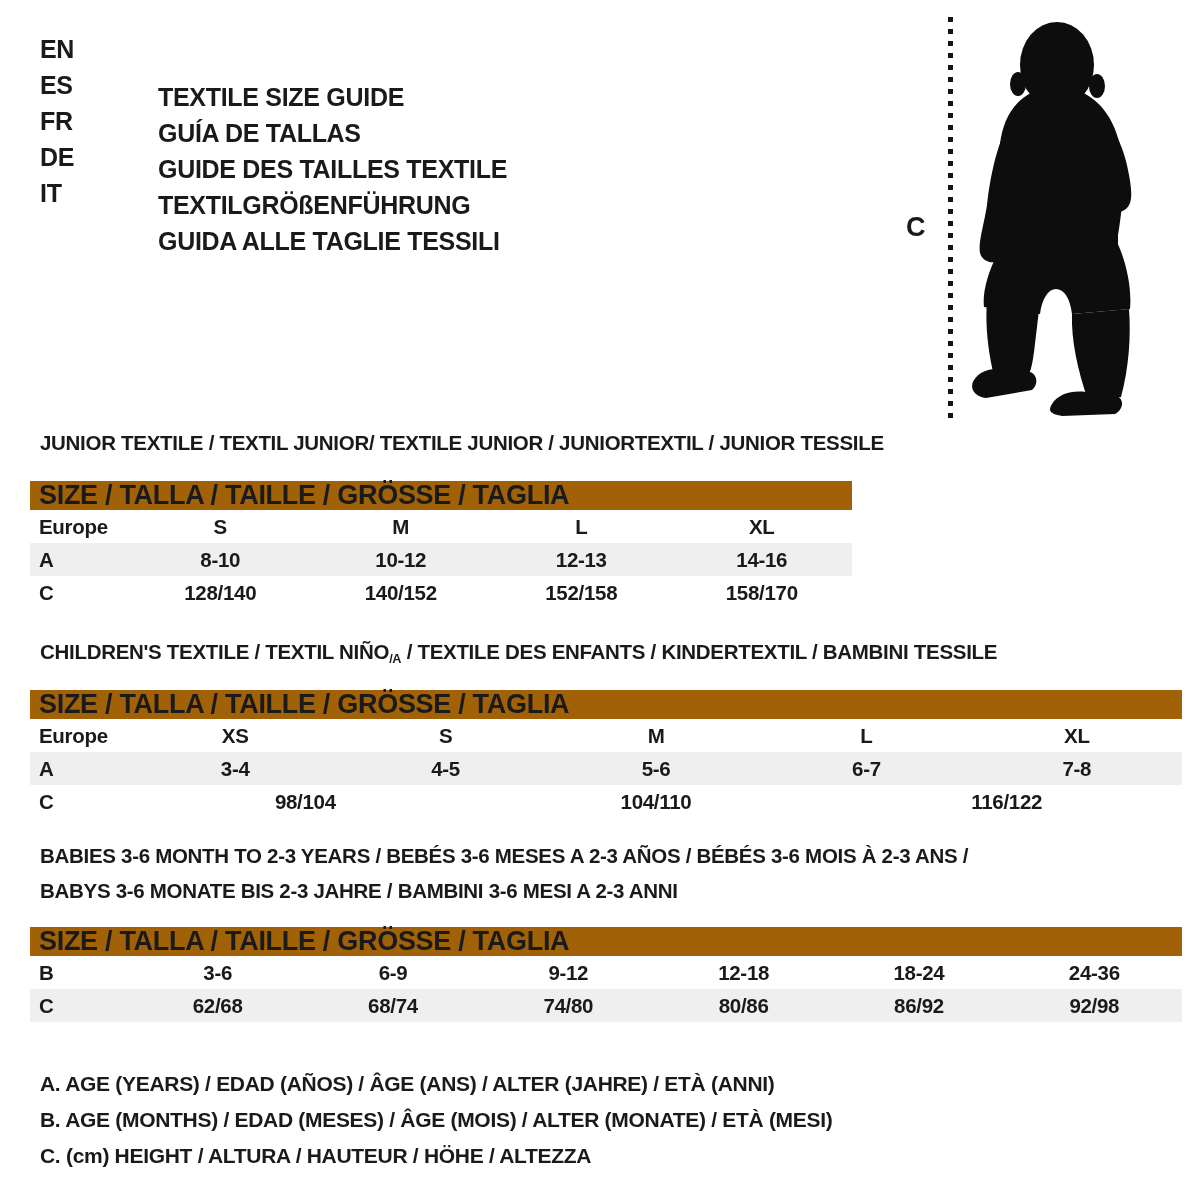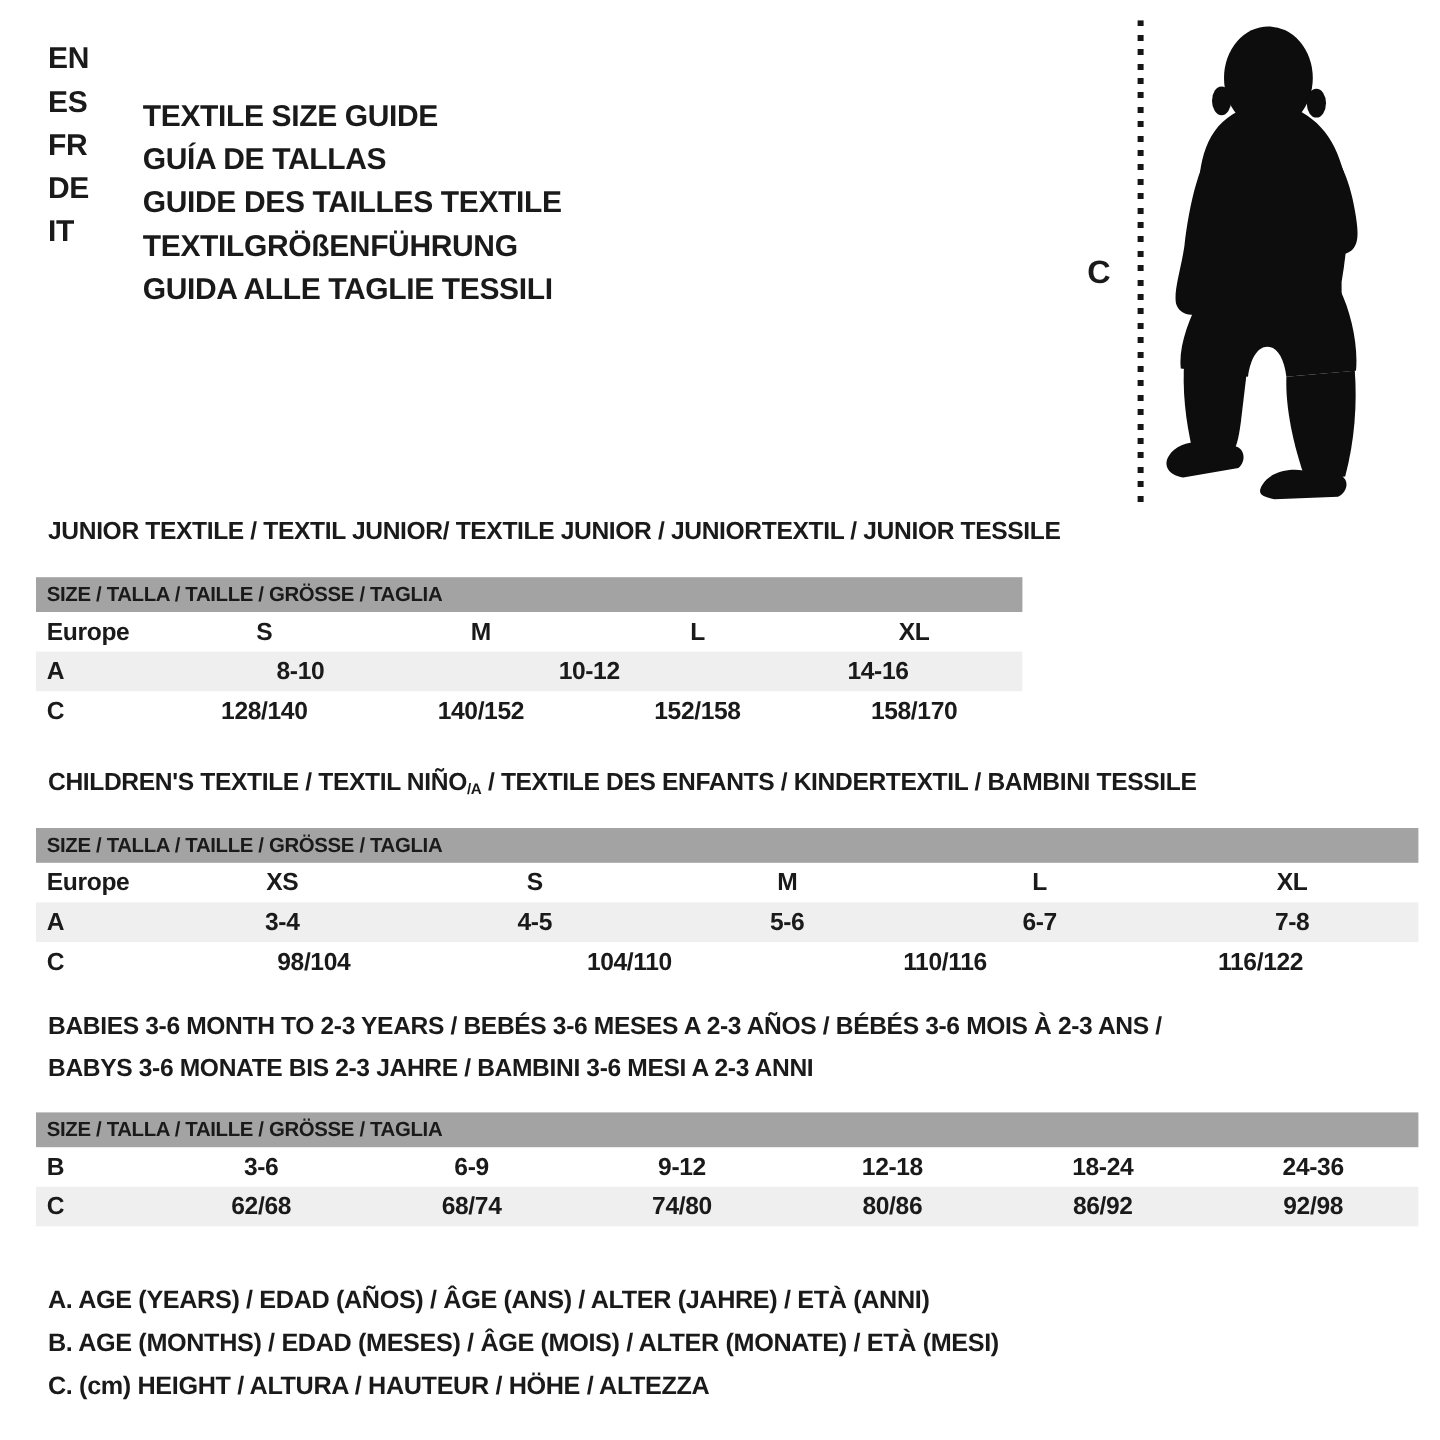--- a/index.html
+++ b/index.html
@@ -9,41 +9,41 @@
     background:#ffffff;
     font-family:"Liberation Sans","DejaVu Sans",sans-serif;
     font-weight:bold;
     color:#1a1a1a;
     letter-spacing:-0.3px;
     overflow:hidden;
   }
 
   
   .lang-block { position:absolute; left:40px; top:31px; }
-  .lang-row { display:flex; height:36px; line-height:36px; font-size:25px; }
+  .lang-row { display:flex; height:36px; line-height:36px; font-size:25px;gap:39px; }
   .lang-code { width:79px; }
   .lang-title { white-space:nowrap;margin-top:48px; }
 
   
   .height-line {
     position:absolute; left:948px; top:17px; width:5px; height:402px;
     background:repeating-linear-gradient(to bottom,#151515 0 5px,transparent 5px 12px);
   }
   .height-label { position:absolute; left:906px; top:212px; font-size:27px; }
   .toddler { position:absolute; left:960px; top:20px; }
 
   
   .sec-title { position:absolute; left:40px; font-size:20.5px; white-space:nowrap; }
   .sub-a { font-size:0.62em; position:relative; top:0.28em; }
 
   
   .sz-table { position:absolute; left:30px; }
   .size-header {
-    height:29px; line-height:29px; background:#a3a3a3;
-    padding-left:9px; font-size:17px;
+    height:29px; line-height:29px; background:#a16207;
+    padding-left:9px; font-size:27px;
   }
   .trow { display:flex; height:33px; line-height:33px; font-size:20.5px; }
   .trow .rlabel { width:100px; padding-left:9px; }
   .trow .cell { flex:1; text-align:center; }
   .shaded { background:#efefef; }
 
   
   .legend { position:absolute; left:40px; top:1066px; }
   .legend-line { height:36px; line-height:36px; font-size:21px; white-space:nowrap; }
 </style>
@@ -112,20 +112,21 @@
     <span class="rlabel">Europe</span>
     <span class="cell">S</span>
     <span class="cell">M</span>
     <span class="cell">L</span>
     <span class="cell">XL</span>
   </div>
   <div class="trow shaded">
     <span class="rlabel">A</span>
     <span class="cell">8-10</span>
     <span class="cell">10-12</span>
+    <span class="cell">12-13</span>
     <span class="cell">14-16</span>
   </div>
   <div class="trow">
     <span class="rlabel">C</span>
     <span class="cell">128/140</span>
     <span class="cell">140/152</span>
     <span class="cell">152/158</span>
     <span class="cell">158/170</span>
   </div>
 </div>
@@ -148,21 +149,20 @@
     <span class="cell">3-4</span>
     <span class="cell">4-5</span>
     <span class="cell">5-6</span>
     <span class="cell">6-7</span>
     <span class="cell">7-8</span>
   </div>
   <div class="trow">
     <span class="rlabel">C</span>
     <span class="cell">98/104</span>
     <span class="cell">104/110</span>
-    <span class="cell">110/116</span>
     <span class="cell">116/122</span>
   </div>
 </div>
 
 <div class="sec-title" style="top:844px">BABIES 3-6 MONTH TO 2-3 YEARS / BEBÉS 3-6 MESES A 2-3 AÑOS / BÉBÉS 3-6 MOIS À 2-3 ANS /</div>
 <div class="sec-title" style="top:879px">BABYS 3-6 MONATE BIS 2-3 JAHRE / BAMBINI 3-6 MESI A 2-3 ANNI</div>
 <div class="sz-table" style="top:927px;width:1152px">
   <div class="size-header">SIZE / TALLA / TAILLE / GRÖSSE / TAGLIA</div>
   <div class="trow">
     <span class="rlabel">B</span>

